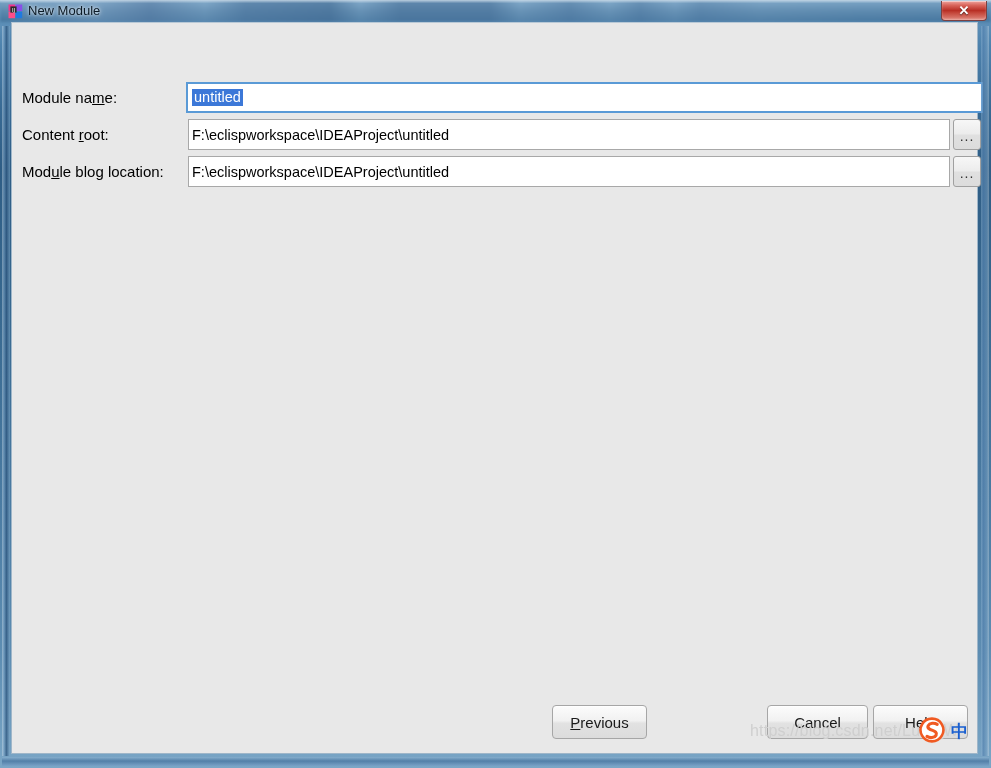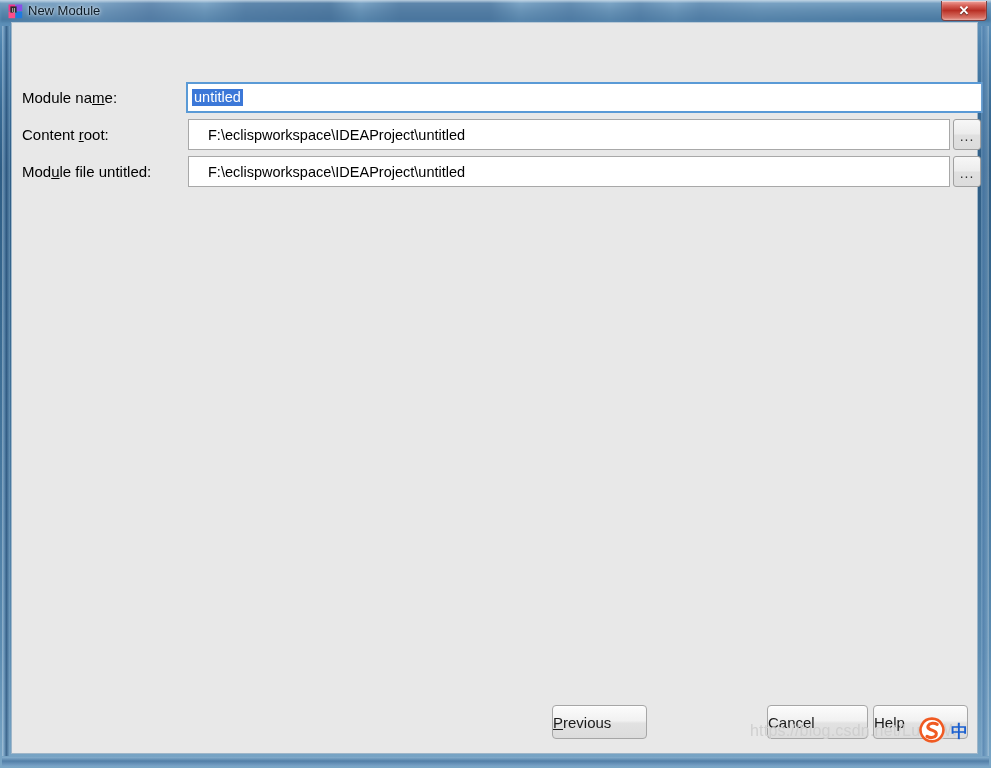--- a/index.html
+++ b/index.html
@@ -162,21 +162,21 @@
   }
   .field-label u { text-decoration: underline; }
 
   .text-input {
     position: absolute;
     height: 31px;
     background: #ffffff;
     border: 1px solid #a8a8a8;
     display: flex;
     align-items: center;
-    padding-left: 19px;
+    padding-left: 3px;
     font-size: 14.5px;
     color: #000000;
     overflow: hidden;
     white-space: nowrap;
     cursor: text;
     font-family: "Liberation Sans", sans-serif;
   }
 
   #input-module-name {
     left: 174px;
@@ -225,21 +225,21 @@
     height: 40px;
   }
 
   .dlg-button {
     position: absolute;
     top: 0;
     height: 34px;
     border-radius: 4px;
     display: flex;
     align-items: center;
-    justify-content: flex-start;
+    justify-content: center;
     font-size: 15px;
     color: #1a1a1a;
     cursor: pointer;
     border: 1px solid #a6a6a6;
     background: linear-gradient(180deg, #fcfcfc 0%, #f1f1f1 46%, #e2e2e2 54%, #dcdcdc 100%);
     box-shadow: inset 0 1px 0 rgba(255,255,255,0.8);
     font-family: "Liberation Sans", sans-serif;
   }
   .dlg-button u { text-decoration: underline; }
 
@@ -359,21 +359,21 @@
         </div>
       </div>
 
       <div class="form-row" id="row-content-root">
         <span class="field-label"><span>Content </span><u>r</u><span>oot:</span></span>
         <div class="text-input" id="input-content-root" title="Content root path">F:\eclispworkspace\IDEAProject\untitled</div>
         <div class="browse-button" id="browse-content-root">...</div>
       </div>
 
       <div class="form-row" id="row-module-file-loc">
-        <span class="field-label"><span>Mod</span><u>u</u><span>le file untitled:</span></span>
+        <span class="field-label"><span>Mod</span><u>u</u><span>le blog location:</span></span>
         <div class="text-input" id="input-module-file" title="Module file location path">F:\eclispworkspace\IDEAProject\untitled</div>
         <div class="browse-button" id="browse-module-file">...</div>
       </div>
 
     </div>
 
     <div id="button-bar">
 
       <div class="dlg-button" id="btn-previous">
           <span><span></span><u>P</u><span>revious</span></span>

